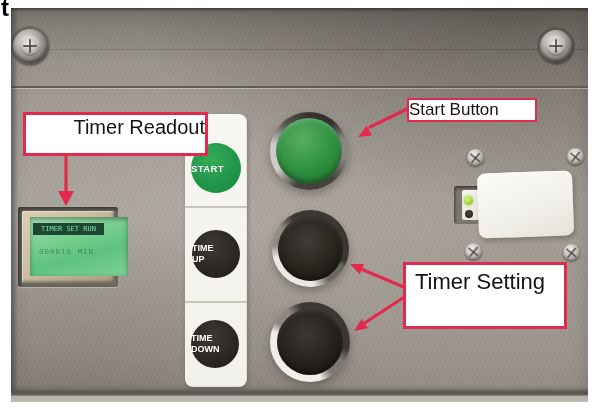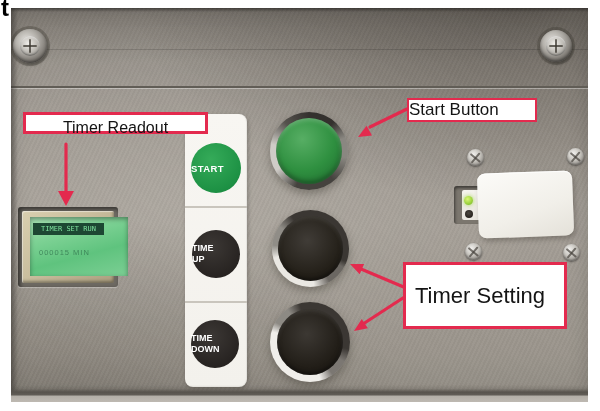--- a/index.html
+++ b/index.html
@@ -56,21 +56,21 @@
   .lcd-frame{position:absolute;inset:4px;border-radius:2px;
     background:linear-gradient(135deg,#d9cfaf 0%,#c9bd9d 45%,#ac9f80 100%);
     box-shadow:inset 1px 1px 1px rgba(255,255,255,.5), inset -1px -2px 3px rgba(0,0,0,.35);}
   .lcd-screen{position:absolute;left:12px;top:10px;width:78px;height:59px;
     background:linear-gradient(165deg,#a9e2b5 0%,#7ed295 30%,#5fc37e 62%,#7ccf94 100%);
     box-shadow:inset 0 2px 5px rgba(0,0,0,.4);padding-left:20px;}
   .lcd-band{position:absolute;left:3px;top:6px;width:71px;height:12px;background:#1d4733;
     color:#7fe39f;font-family:"DejaVu Sans Mono",monospace;font-size:7px;line-height:12px;
     text-align:center;letter-spacing:0px;white-space:nowrap;filter:blur(.3px);}
   .lcd-line2{position:absolute;left:9px;top:31px;color:#215c3d;opacity:.6;
-    font-family:Liberation Sans, sans-serif;font-size:7.5px;letter-spacing:1px;filter:blur(.3px);}
+    font-family:Liberation Mono, monospace;font-size:7.5px;letter-spacing:1px;filter:blur(.3px);}
 
   
   .strip{position:absolute;left:174px;top:106px;width:62px;height:273px;border-radius:8px;
     background:linear-gradient(180deg,#f8f6f2 0%,#f3f1ec 100%);
     box-shadow:1px 2px 4px rgba(60,55,48,.35), inset -1px 0 1px rgba(0,0,0,.07);}
   .strip-sep{position:absolute;left:0;width:100%;height:2px;background:#c9c5bd;}
   .lab-circle{position:absolute;border-radius:50%;display:flex;flex-direction:column;
     align-items:flex-start;justify-content:center;color:#fff;font-weight:700;text-align:center;}
   .lab-start{left:6px;top:29px;width:50px;height:50px;font-size:9.5px;letter-spacing:.4px;
     background:radial-gradient(circle at 40% 33%, #35ab59, #1d9144 70%, #15803a 100%);}
@@ -111,25 +111,25 @@
     background:linear-gradient(160deg,#f6f4ef,#e6e3dc);}
   .led{position:absolute;left:453px;top:188px;width:9px;height:9px;border-radius:50%;
     background:radial-gradient(circle at 40% 35%, #dcf779 0%, #9ed43f 55%, #6faf22 100%);
     box-shadow:0 0 4px rgba(158,212,63,.9);}
   .hole{position:absolute;left:454px;top:202px;width:8px;height:8px;border-radius:50%;
     background:radial-gradient(circle at 45% 40%, #4a463f, #28241f 70%);}
 
   
   .callout{position:absolute;background:#fff;border:3px solid var(--annotation-red,#e32a4e);
     color:#141414;box-sizing:border-box;}
-  .co-readout{left:23px;top:112px;width:185px;height:22px;font-size:16px;line-height:25px;text-align:center;}
+  .co-readout{left:23px;top:112px;width:185px;height:44px;font-size:20px;line-height:25px;text-align:right;}
   .co-start{left:407px;top:98px;width:130px;height:24px;border-width:2px;
     font-size:17px;line-height:20px;text-align:left;}
   .co-setting{left:403px;top:262px;width:164px;height:67px;font-size:22px;line-height:28px;
-    padding:17px 0 0 9px;}
+    padding:3px 0 0 9px;}
   .arrows{position:absolute;left:0;top:0;width:600px;height:411px;pointer-events:none;}
   .arrows line{stroke:var(--annotation-red,#e32a4e);stroke-width:3.2;stroke-linecap:round;}
   .arrows polygon{fill:var(--annotation-red,#e32a4e);}
 </style>
 </head>
 <body>
 
 <div class="page">
 
   <span class="stray-t">t</span>

